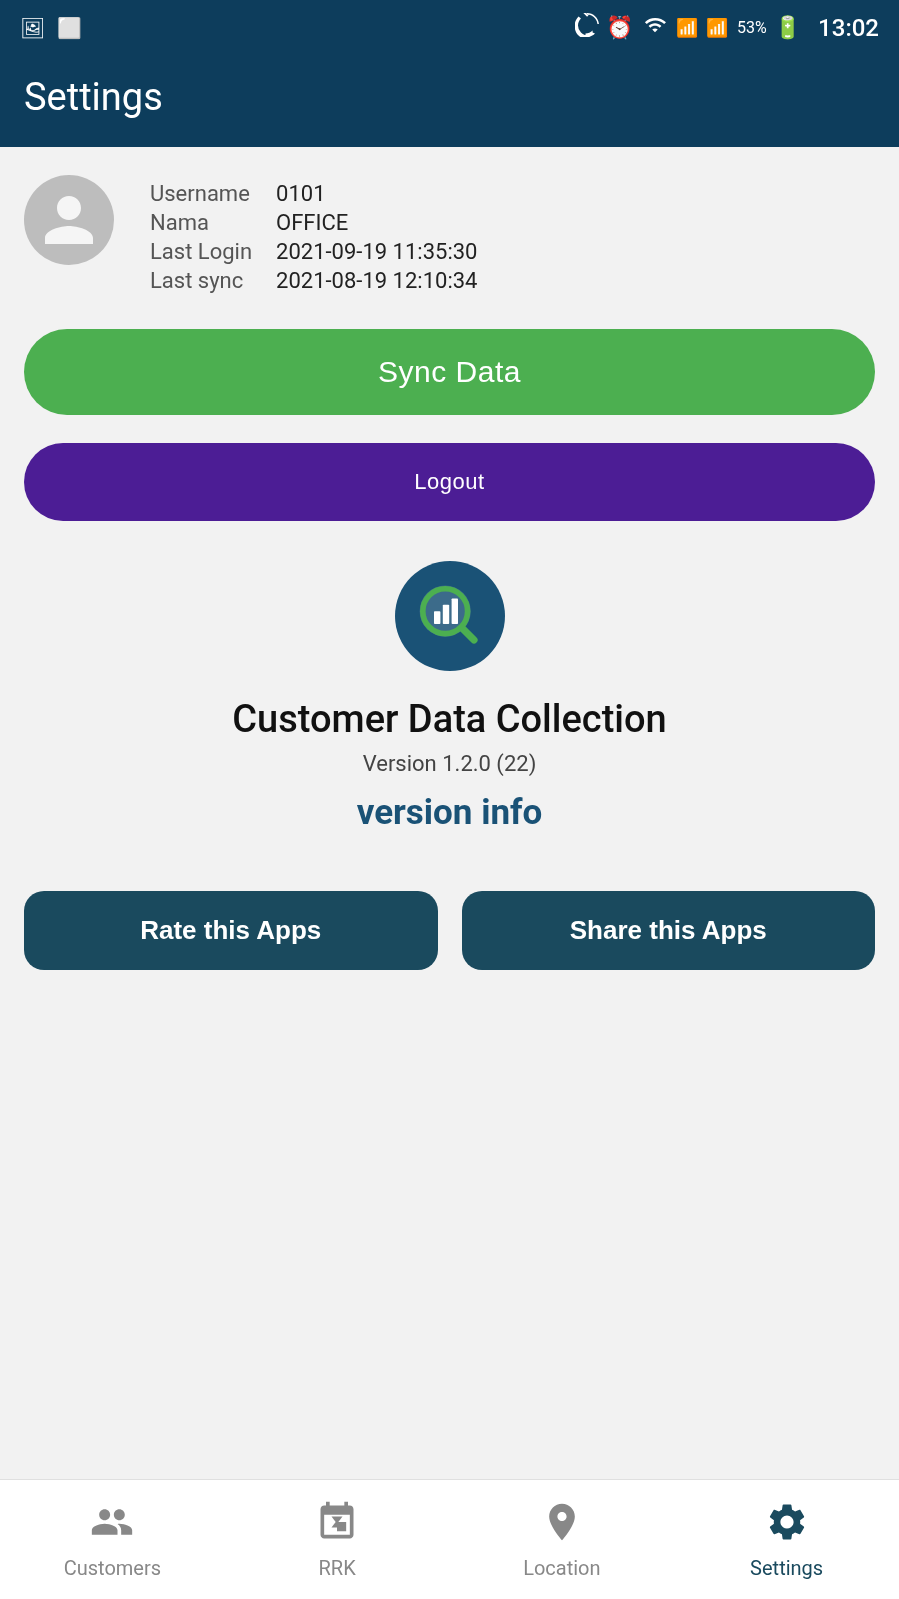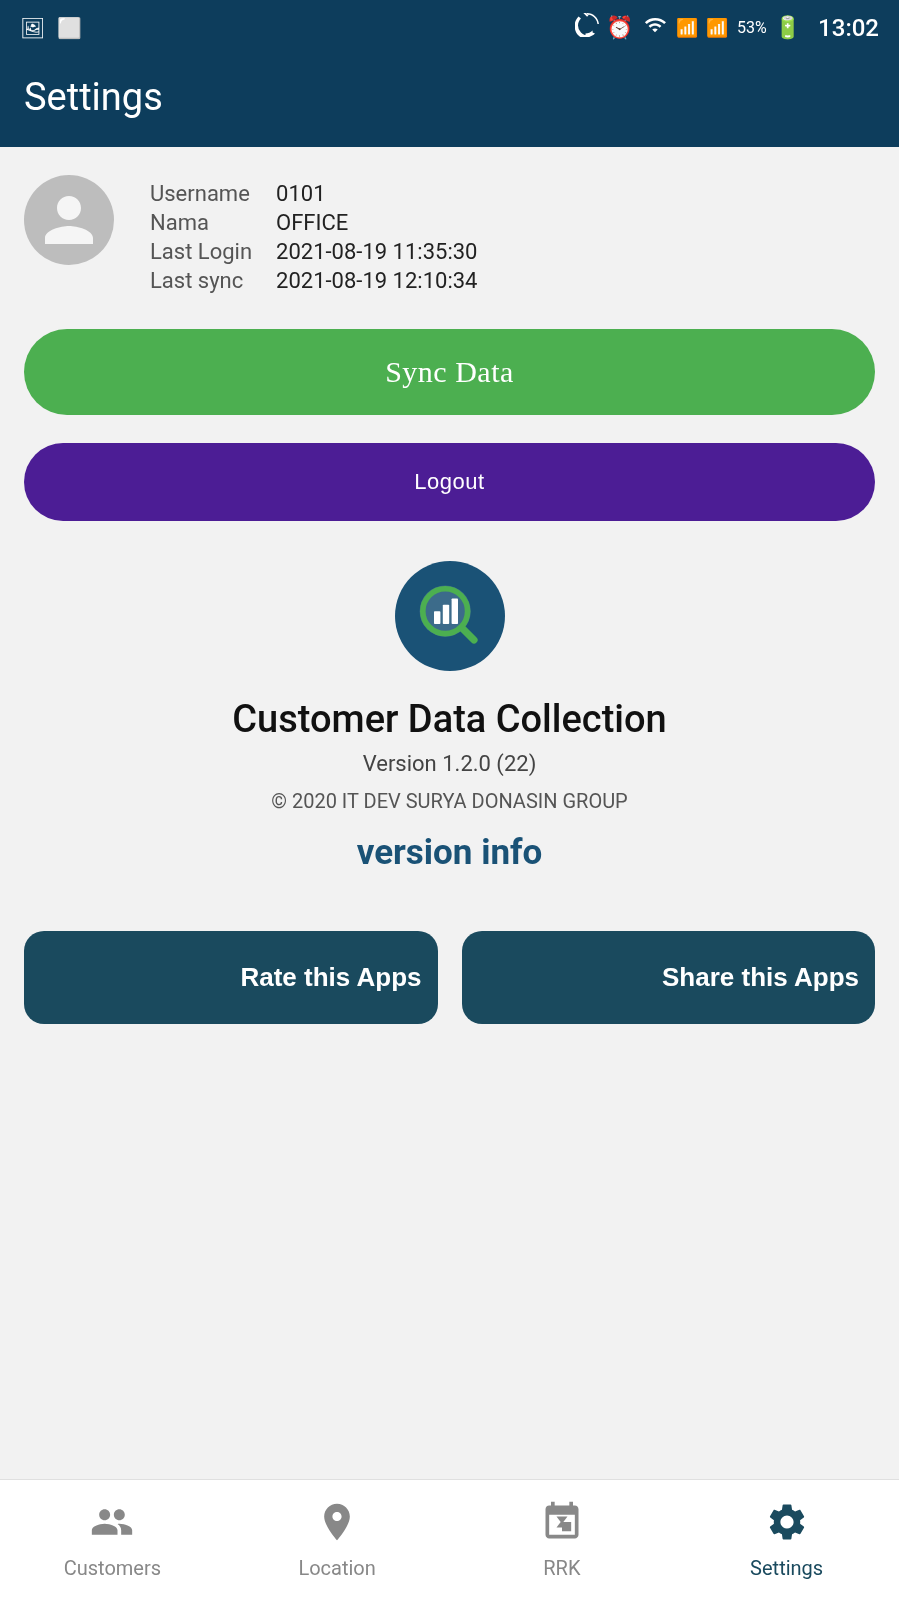--- a/index.html
+++ b/index.html
@@ -109,21 +109,20 @@
       color: white;
       border: none;
       border-radius: 50px;
       padding: 26px;
       font-size: 30px;
       font-weight: 500;
       width: 100%;
       cursor: pointer;
       margin-bottom: 28px;
       letter-spacing: 0.5px;
-      font-family: Liberation Serif, serif;
     }
     .btn-logout {
       background: #4c1d95;
       color: white;
       border: none;
       border-radius: 50px;
       padding: 26px;
       font-size: 22px;
       font-weight: 500;
       width: 100%;
@@ -182,25 +181,25 @@
       display: flex;
       gap: 24px;
       margin-bottom: 20px;
     }
     .btn-action {
       flex: 1;
       background: #1a4a5e;
       color: white;
       border: none;
       border-radius: 20px;
-      padding: 31px 16px;
+      padding: 24px 16px;
       font-size: 26px;
       font-weight: 600;
       cursor: pointer;
-      text-align: right;
+      text-align: center;
     }
 
     
     .bottom-nav {
       background: white;
       border-top: 1px solid #e0e0e0;
       display: flex;
       height: 120px;
       margin-top: auto;
     }
@@ -262,21 +261,21 @@
       <svg viewBox="0 0 24 24">
         <path d="M12 12c2.7 0 4.8-2.1 4.8-4.8S14.7 2.4 12 2.4 7.2 4.5 7.2 7.2 9.3 12 12 12zm0 2.4c-3.2 0-9.6 1.6-9.6 4.8v2.4h19.2v-2.4c0-3.2-6.4-4.8-9.6-4.8z"></path>
       </svg>
     </div>
     <div class="user-details">
       <span class="label">Username</span>
       <span class="value">0101</span>
       <span class="label">Nama</span>
       <span class="value">OFFICE</span>
       <span class="label">Last Login</span>
-      <span class="value">2021-08-19 11:35:30</span>
+      <span class="value">2021-09-19 11:35:30</span>
       <span class="label">Last sync</span>
       <span class="value">2021-08-19 12:10:34</span>
     </div>
   </div>
 
   <button class="btn-sync">Sync Data</button>
 
   <button class="btn-logout">Logout</button>
 
   <div class="app-info">
@@ -290,54 +289,50 @@
         <rect x="30" y="44" width="8" height="16" fill="white" rx="1"></rect>
         <rect x="41" y="36" width="8" height="24" fill="white" rx="1"></rect>
         <rect x="52" y="28" width="8" height="32" fill="white" rx="1"></rect>
 
         <line x1="65" y1="65" x2="80" y2="80" stroke="#4caf50" stroke-width="9" stroke-linecap="round"></line>
       </svg>
     </div>
 
     <div class="app-name">Customer Data Collection</div>
     <div class="app-version">Version 1.2.0 (22)</div>
-    <div class="app-copyright">
-      <span>© 2020 IT DEV
-SURYA DONASIN GROUP</span>
-    </div>
     <div class="version-info">version info</div>
   </div>
 
   <div class="action-buttons">
     <button class="btn-action">Rate this Apps</button>
     <button class="btn-action">Share this Apps</button>
   </div>
 
 </div>
 
 <div class="bottom-nav">
   <div class="nav-item">
     <svg viewBox="0 0 24 24" fill="#888">
       <path d="M16 11c1.66 0 2.99-1.34 2.99-3S17.66 5 16 5c-1.66 0-3 1.34-3 3s1.34 3 3 3zm-8 0c1.66 0 2.99-1.34 2.99-3S9.66 5 8 5C6.34 5 5 6.34 5 8s1.34 3 3 3zm0 2c-2.33 0-7 1.17-7 3.5V19h14v-2.5c0-2.33-4.67-3.5-7-3.5zm8 0c-.29 0-.62.02-.97.05 1.16.84 1.97 1.97 1.97 3.45V19h6v-2.5c0-2.33-4.67-3.5-7-3.5z"></path>
     </svg>
     <span>Customers</span>
-  </div>
-  <div class="nav-item">
-    <svg viewBox="0 0 24 24" fill="#888">
-      <path d="M12 2C8.13 2 5 5.13 5 9c0 5.25 7 13 7 13s7-7.75 7-13c0-3.87-3.13-7-7-7zm0 9.5c-1.38 0-2.5-1.12-2.5-2.5s1.12-2.5 2.5-2.5 2.5 1.12 2.5 2.5-1.12 2.5-2.5 2.5z"></path>
-    </svg>
-    <span>Location</span>
   </div>
   <div class="nav-item">
     <svg viewBox="0 0 24 24" fill="#888">
       <path d="M17 12h-5v5h5v-5zM16 1v2H8V1H6v2H5c-1.11 0-1.99.9-1.99 2L3 19c0 1.1.89 2 2 2h14c1.1 0 2-.9 2-2V5c0-1.1-.9-2-2-2h-1V1h-2zm3 18H5V8h14v11z"></path>
       <path d="M12 3 L15 7 L9 7 Z" fill="#888" transform="translate(0,8)"></path>
       <path d="M12 13 L15 9 L9 9 Z" fill="#888"></path>
     </svg>
     <span>RRK</span>
   </div>
+  <div class="nav-item">
+    <svg viewBox="0 0 24 24" fill="#888">
+      <path d="M12 2C8.13 2 5 5.13 5 9c0 5.25 7 13 7 13s7-7.75 7-13c0-3.87-3.13-7-7-7zm0 9.5c-1.38 0-2.5-1.12-2.5-2.5s1.12-2.5 2.5-2.5 2.5 1.12 2.5 2.5-1.12 2.5-2.5 2.5z"></path>
+    </svg>
+    <span>Location</span>
+  </div>
   <div class="nav-item active">
     <svg viewBox="0 0 24 24" fill="#1a4a5e">
       <path d="M19.14,12.94c0.04-0.3,0.06-0.61,0.06-0.94c0-0.32-0.02-0.64-0.07-0.94l2.03-1.58c0.18-0.14,0.23-0.41,0.12-0.61 l-1.92-3.32c-0.12-0.22-0.37-0.29-0.59-0.22l-2.39,0.96c-0.5-0.38-1.03-0.7-1.62-0.94L14.4,2.81c-0.04-0.24-0.24-0.41-0.48-0.41 h-3.84c-0.24,0-0.43,0.17-0.47,0.41L9.25,5.35C8.66,5.59,8.12,5.92,7.63,6.29L5.24,5.33c-0.22-0.08-0.47,0-0.59,0.22L2.74,8.87 C2.62,9.08,2.66,9.34,2.86,9.48l2.03,1.58C4.84,11.36,4.8,11.69,4.8,12s0.02,0.64,0.07,0.94l-2.03,1.58 c-0.18,0.14-0.23,0.41-0.12,0.61l1.92,3.32c0.12,0.22,0.37,0.29,0.59,0.22l2.39-0.96c0.5,0.38,1.03,0.7,1.62,0.94l0.36,2.54 c0.05,0.24,0.24,0.41,0.48,0.41h3.84c0.24,0,0.44-0.17,0.47-0.41l0.36-2.54c0.59-0.24,1.13-0.56,1.62-0.94l2.39,0.96 c0.22,0.08,0.47,0,0.59-0.22l1.92-3.32c0.12-0.22,0.07-0.47-0.12-0.61L19.14,12.94z M12,15.6c-1.98,0-3.6-1.62-3.6-3.6 s1.62-3.6,3.6-3.6s3.6,1.62,3.6,3.6S13.98,15.6,12,15.6z"></path>
     </svg>
     <span>Settings</span>
   </div>
 </div>
 
 </body></html>

